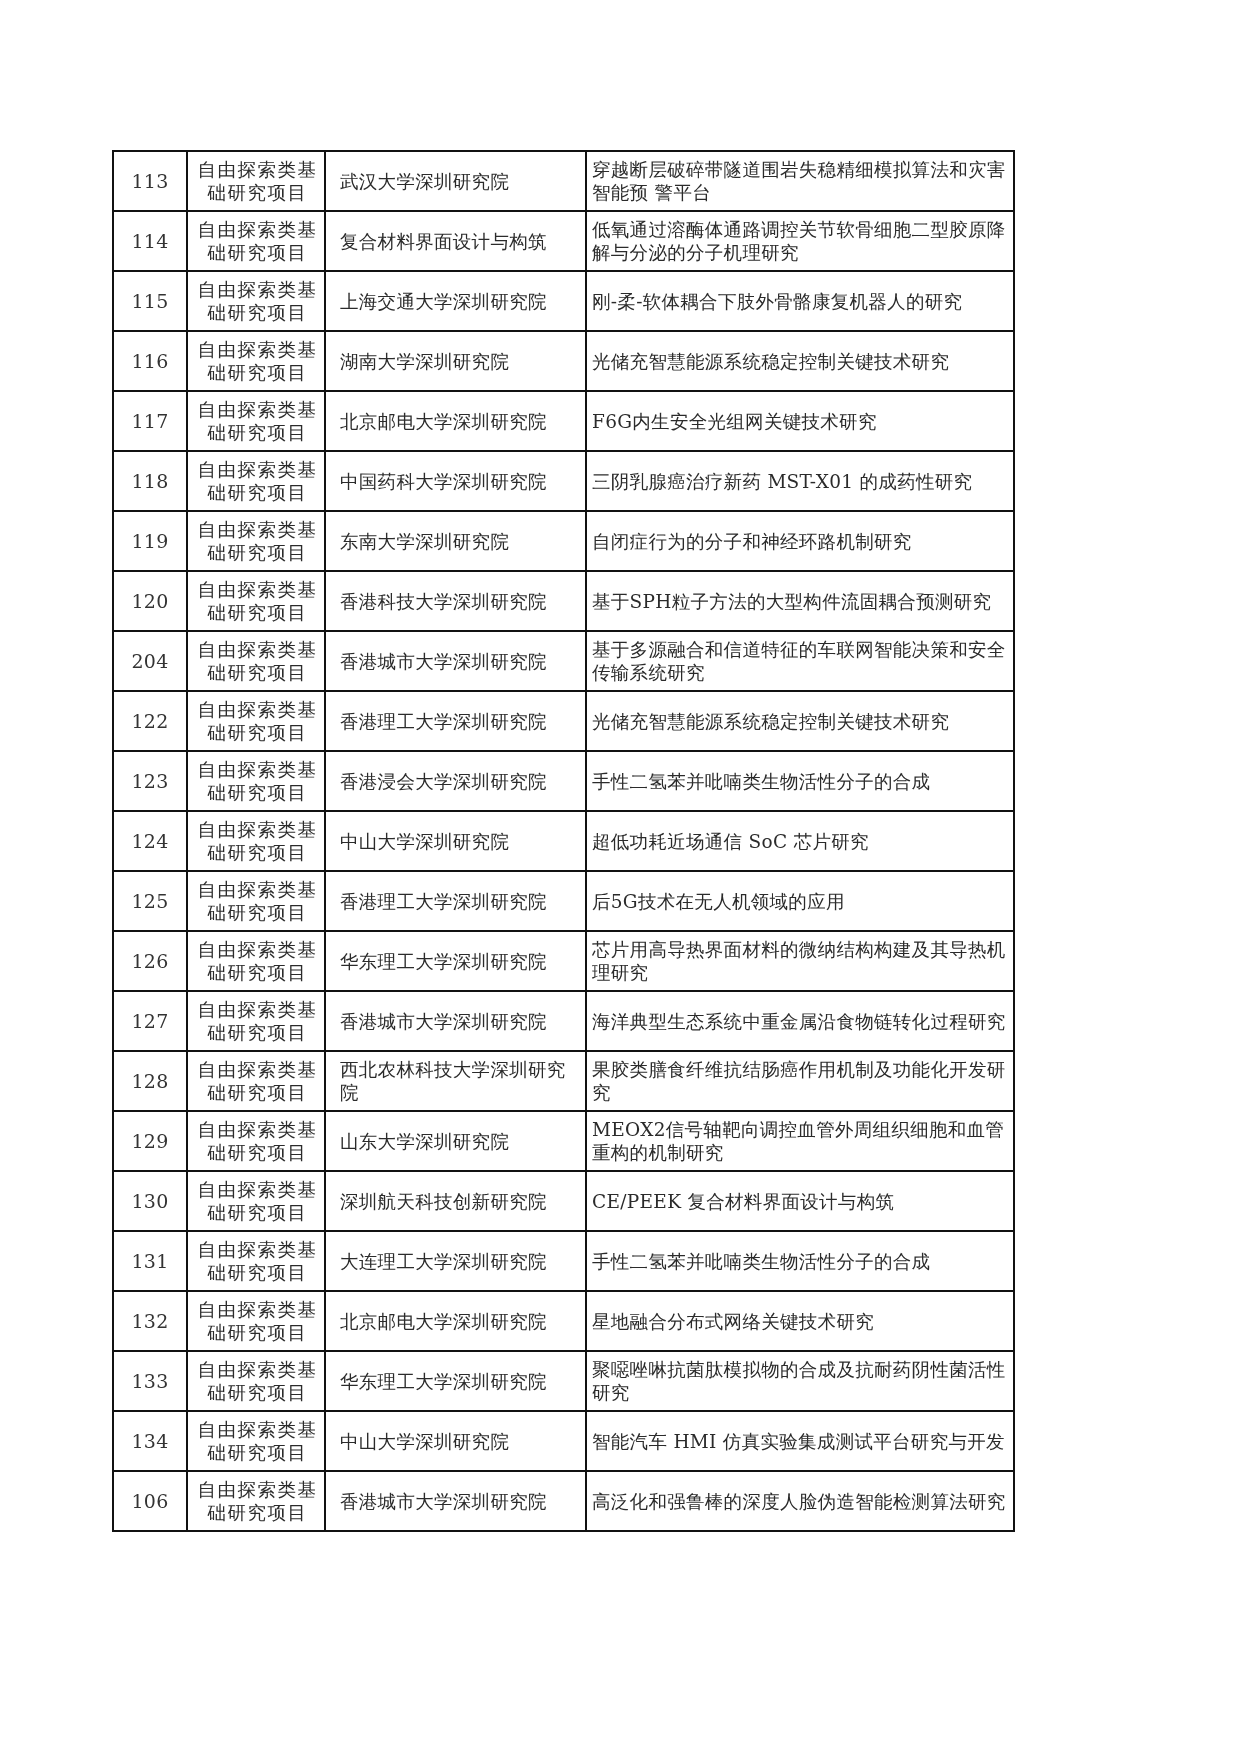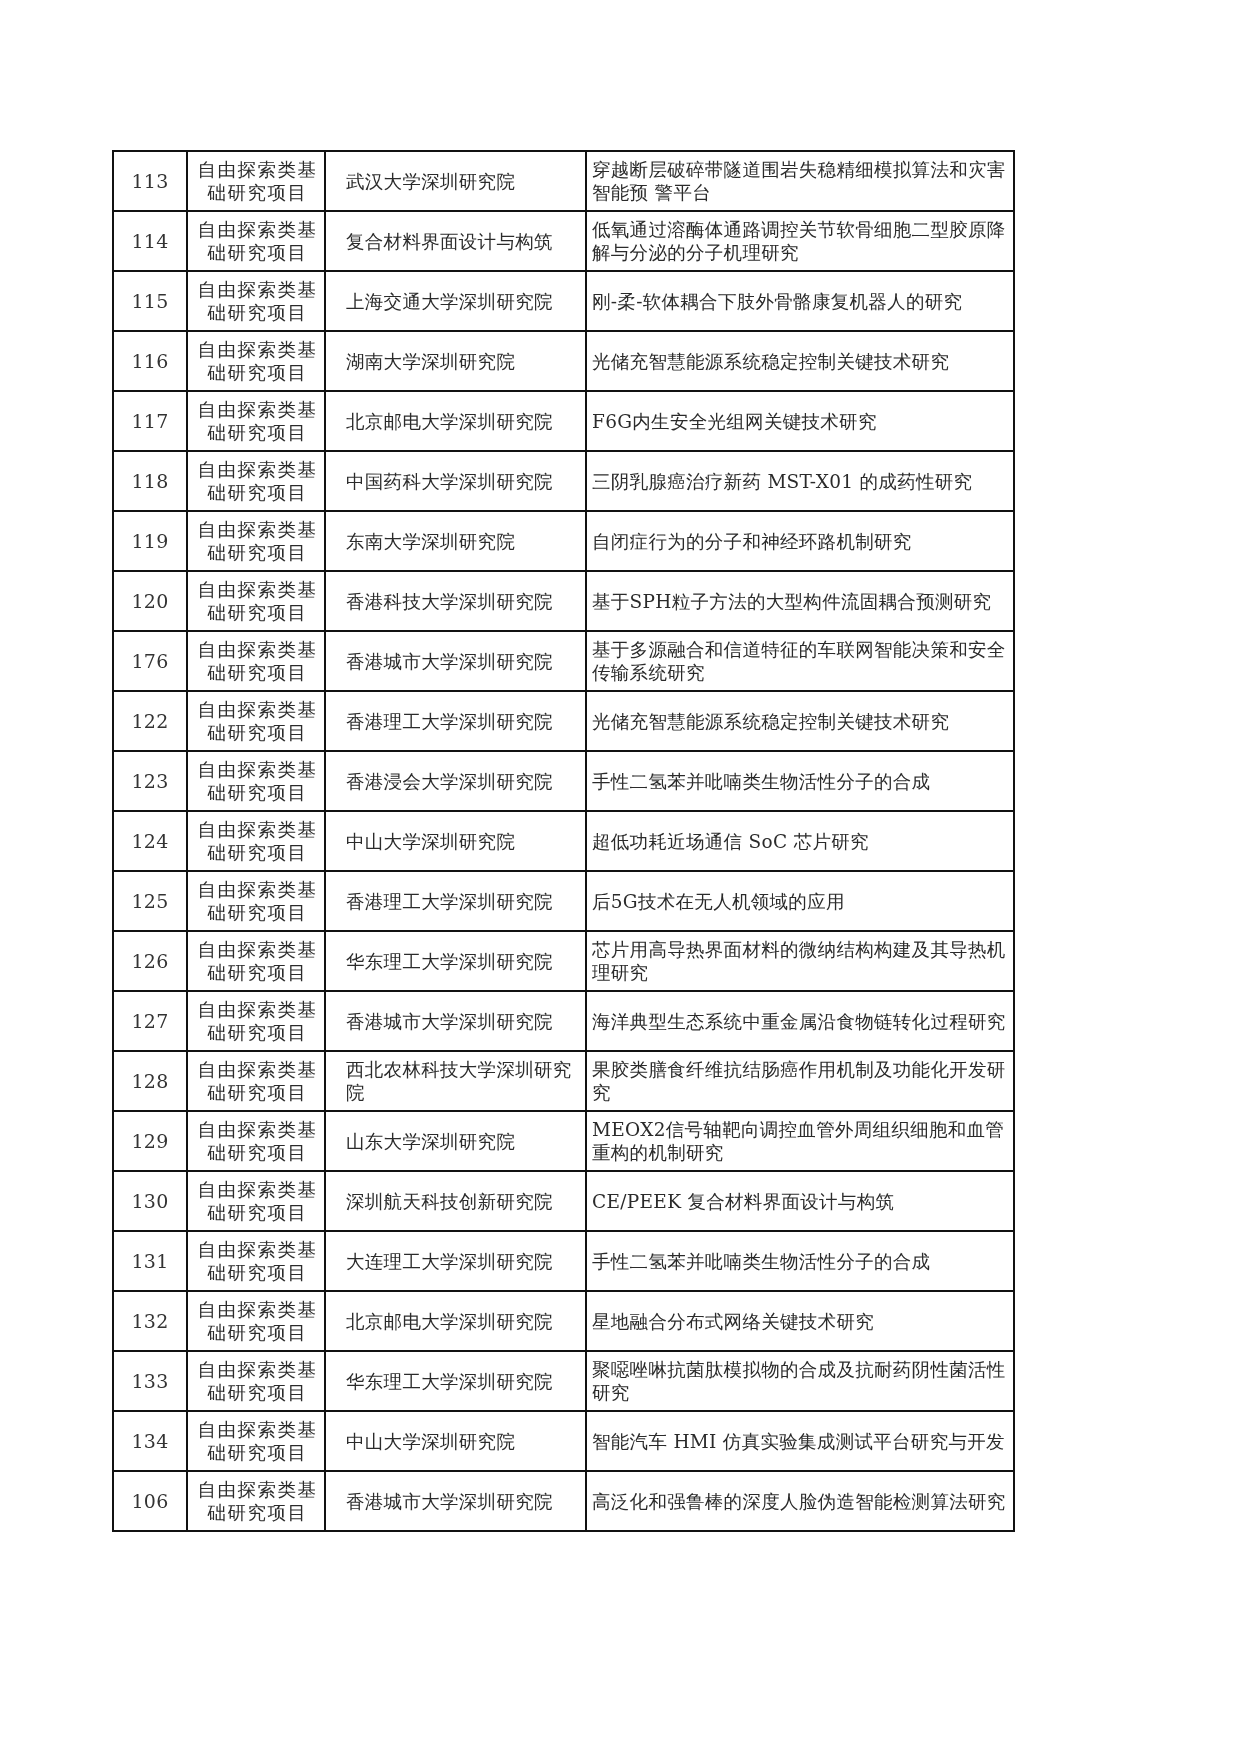--- a/index.html
+++ b/index.html
@@ -48,21 +48,21 @@
       font-size: 19px;
       color: #333;
     }
     table.grid td.type {
       padding-left: 5px;
       padding-right: 2px;
       letter-spacing: 1.5px;
       text-align: center;
     }
     table.grid td.org {
-      padding-left: 20px;
+      padding-left: 14px;
     }
     table.grid td.title {
       padding-left: 5px;
       padding-right: 6px;
     }
   </style>
 </head>
 <body>
 
 <div class="sheet">
@@ -117,21 +117,21 @@
           <td class="org">东南大学深圳研究院</td>
           <td class="title">自闭症行为的分子和神经环路机制研究</td>
         </tr>
         <tr>
           <td class="no">120</td>
           <td class="type">自由探索类基础研究项目</td>
           <td class="org">香港科技大学深圳研究院</td>
           <td class="title">基于SPH粒子方法的大型构件流固耦合预测研究</td>
         </tr>
         <tr>
-          <td class="no">176</td>
+          <td class="no">204</td>
           <td class="type">自由探索类基础研究项目</td>
           <td class="org">香港城市大学深圳研究院</td>
           <td class="title">基于多源融合和信道特征的车联网智能决策和安全传输系统研究</td>
         </tr>
         <tr>
           <td class="no">122</td>
           <td class="type">自由探索类基础研究项目</td>
           <td class="org">香港理工大学深圳研究院</td>
           <td class="title">光储充智慧能源系统稳定控制关键技术研究</td>
         </tr>

